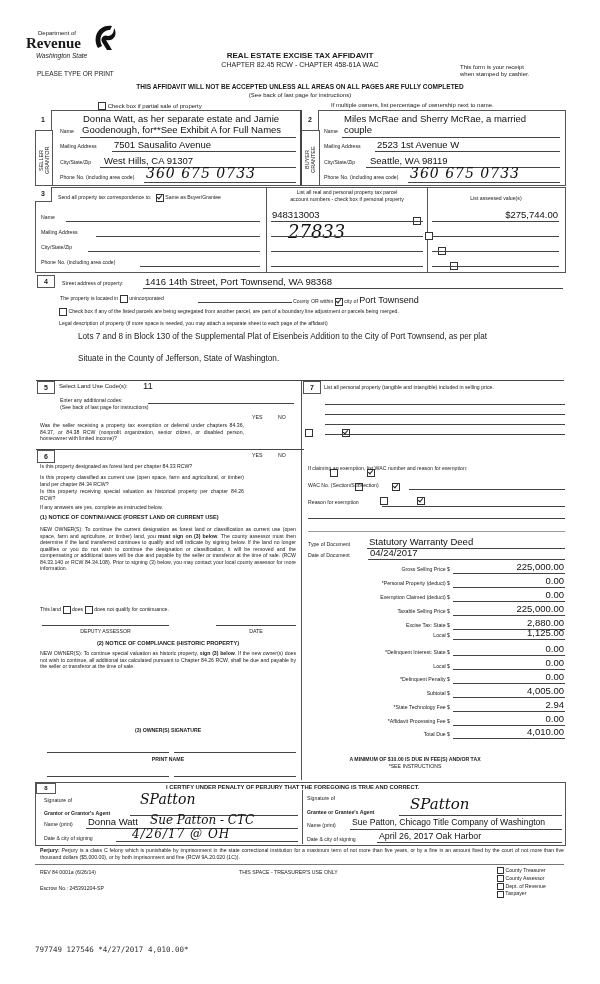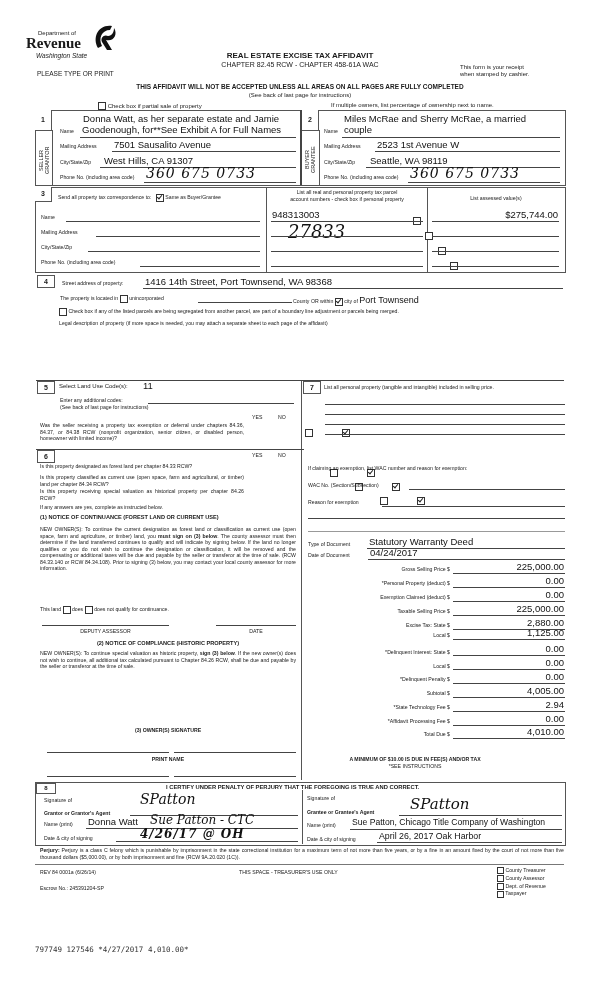--- a/index.html
+++ b/index.html
@@ -150,20 +150,22 @@
   <span>city of</span>
   <span class="val" style="font-size:9px;">Port Townsend</span>
 </div>
 
 <div class="abs t5" style="left:59px;top:308px;white-space:nowrap;">
   <span class="cb"></span>
   <span>Check box if any of the listed parcels are being segregated from another parcel, are part of a boundary line adjustment or parcels being merged.</span>
 </div>
 <div class="abs t5" style="left:59px;top:320px;white-space:nowrap;">Legal description of property (if more space is needed, you may attach a separate sheet to each page of the affidavit)</div>
 <div class="abs" style="left:78px;top:331px;font-size:8.2px;line-height:11px;">
+  <div>Lots 7 and 8 in Block 130 of the Supplemental Plat of Eisenbeis Addition to the City of Port Townsend, as per plat</div>
+  <div style="margin-top:11px;">Situate in the County of Jefferson, State of Washington.</div>
 </div>
 
 
 <div class="vline" style="left:301px;top:380px;height:400px;"></div>
 <div class="hline" style="left:36px;top:380px;width:268px;"></div>
 <div class="hline" style="left:304px;top:380px;width:260px;"></div>
 
 <div class="secnum" style="left:37px;top:381px;width:16px;height:11px;line-height:11px;">5</div>
 <div class="abs t6" style="left:59px;top:383px;">Select Land Use Code(s):</div>
 <div class="abs val" style="left:143px;top:380px;">11</div>
@@ -308,21 +310,21 @@
 
 <div class="abs t5" style="left:44px;top:797px;">Signature of</div>
 <div class="abs t5 bold" style="left:44px;top:810px;">Grantor or Grantor's Agent</div>
 <div class="abs hand" style="left:140px;top:791px;font-size:14px;">SPatton</div>
 <div class="hline" style="left:130px;top:815px;width:168px;"></div>
 <div class="abs t5" style="left:44px;top:821px;">Name (print)</div>
 <div class="abs val" style="left:88px;top:816px;">Donna Watt</div>
 <div class="abs hand" style="left:150px;top:813px;font-size:12px;">Sue Patton - CTC</div>
 <div class="hline" style="left:86px;top:828px;width:212px;"></div>
 <div class="abs t5" style="left:44px;top:835px;">Date &amp; city of signing</div>
-<div class="abs hand" style="left:140px;top:827px;font-size:12px;letter-spacing:1px;font-weight:bold;">4/26/17 @ OH</div>
+<div class="abs hand" style="left:132px;top:827px;font-size:12px;letter-spacing:1px;">4/26/17 @ OH</div>
 <div class="hline" style="left:116px;top:841px;width:182px;"></div>
 
 <div class="abs t5" style="left:307px;top:795px;">Signature of</div>
 <div class="abs t5 bold" style="left:307px;top:809px;">Grantee or Grantee's Agent</div>
 <div class="abs hand" style="left:410px;top:795px;font-size:15px;">SPatton</div>
 <div class="hline" style="left:399px;top:815px;width:163px;"></div>
 <div class="abs t5" style="left:307px;top:822px;">Name (print)</div>
 <div class="abs val" style="left:352px;top:817px;font-size:8.6px;">Sue Patton, Chicago Title Company of Washington</div>
 <div class="hline" style="left:350px;top:829px;width:212px;"></div>
 <div class="abs t5" style="left:307px;top:836px;">Date &amp; city of signing</div>

